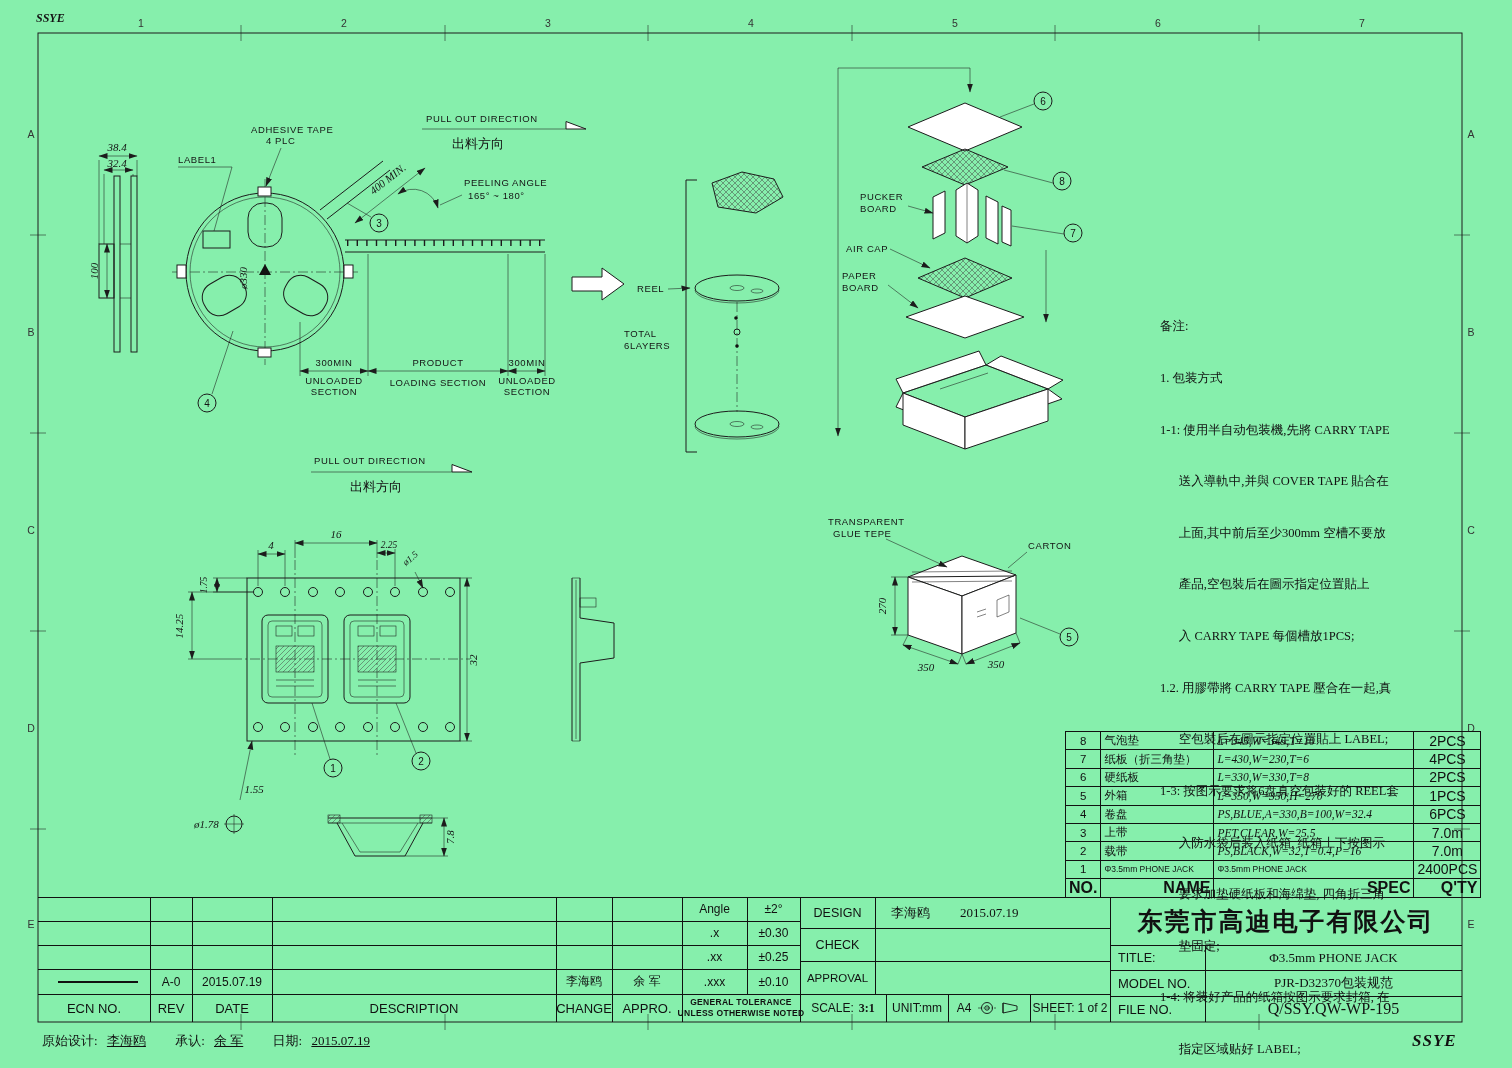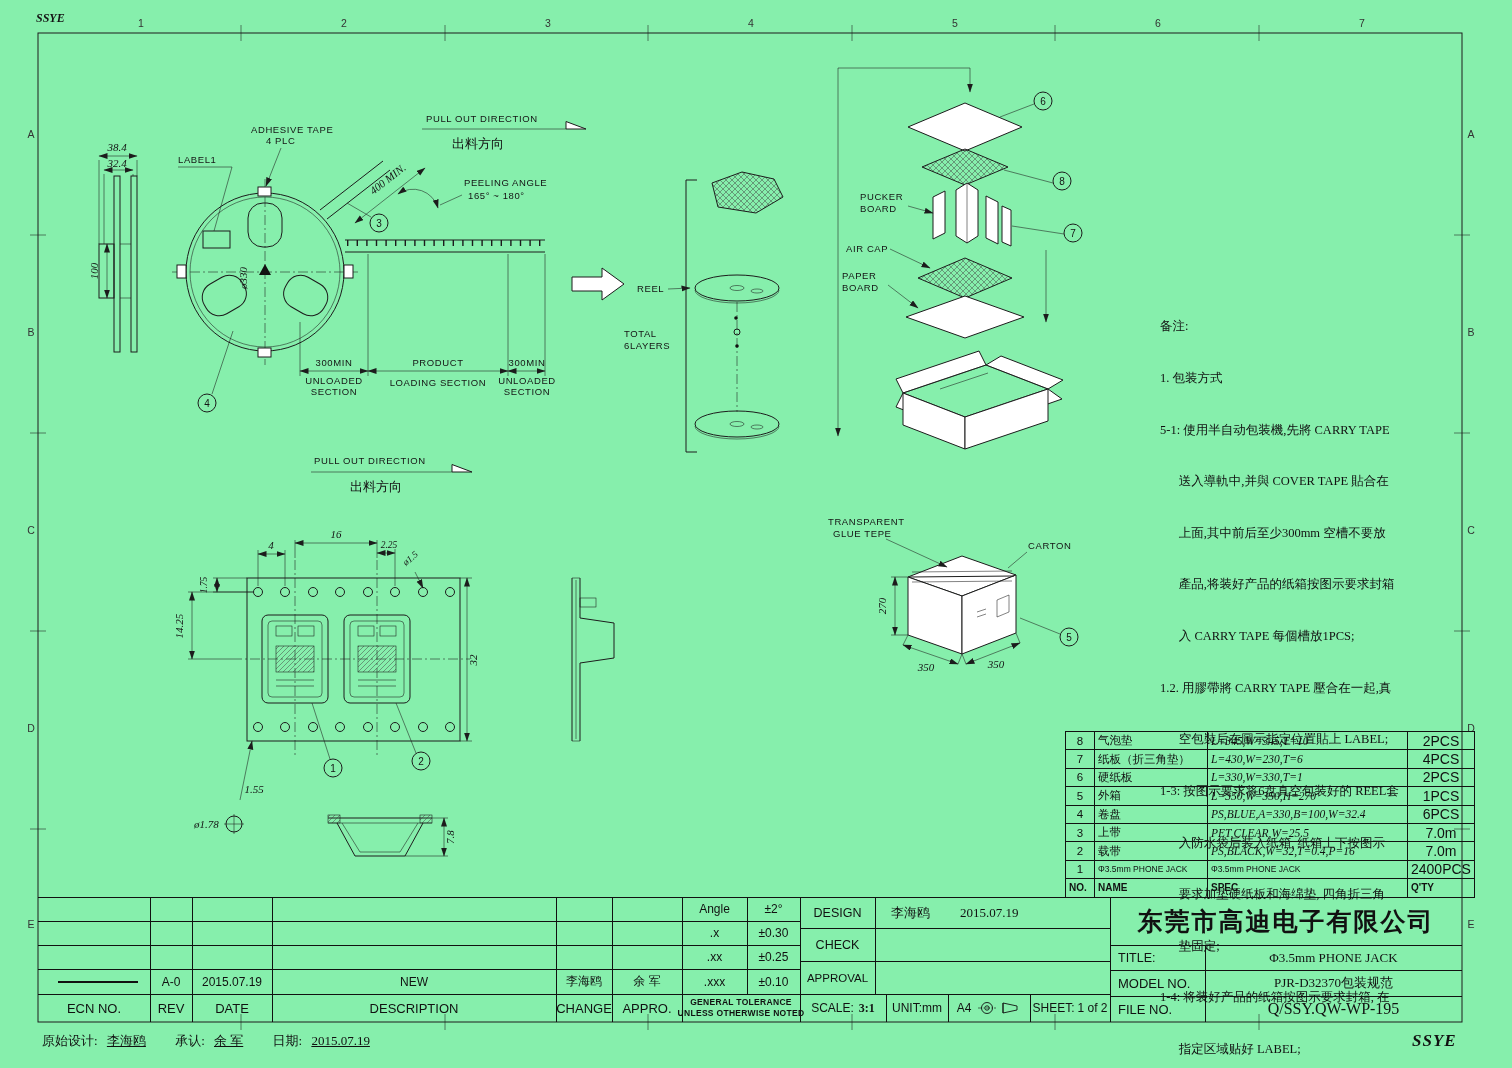--- a/index.html
+++ b/index.html
@@ -23,21 +23,21 @@
   .notes{position:absolute;left:1160px;top:284px;width:306px;font:12.5px "Liberation Serif",serif;
          line-height:17.2px;white-space:pre;color:#111}
   .note-line{min-height:17.2px}
   
   .parts{position:absolute;left:1065px;top:731px;border-collapse:collapse}
   .parts td{border:1px solid #111;height:17.4px;padding:0 3px;font-size:11.5px;color:#111;overflow:hidden;white-space:nowrap}
   .parts .no{text-align:center;width:22px}
   .parts .name{width:106px}
   .parts .spec{width:193px;font:italic 11.5px "Liberation Serif",serif}
   .parts .qty{width:51px;text-align:center;font-size:14px}
-  .parts .hdr td{font-weight:bold;font-size:10px;text-align:left;font-style:normal;font-family:"Liberation Sans",sans-serif}
+  .parts .hdr td{font-weight:bold;font-size:16px;text-align:right;font-style:normal;font-family:"Liberation Sans",sans-serif}
   .parts .tiny{font-size:8.5px;font-style:normal;font-family:"Liberation Sans",sans-serif}
   
   .tblock{position:absolute;left:38px;top:897px;width:1424px;height:125px}
   .vl{position:absolute;width:1px;background:#111}
   .hl{position:absolute;height:1px;background:#111}
   .c{position:absolute;box-sizing:border-box;display:flex;align-items:center;justify-content:center;
      font-size:12px;font-family:"Liberation Sans",sans-serif;color:#111;white-space:nowrap}
   .cleft{justify-content:flex-start;padding-left:8px}
   .serif{font-family:"Liberation Serif",serif}
   .company{font:bold 25px "Liberation Serif",serif;letter-spacing:2px}
@@ -348,24 +348,24 @@
 <span class="zl" style="left:337px;top:17px">2</span>
 <span class="zl" style="left:541px;top:17px">3</span>
 <span class="zl" style="left:744px;top:17px">4</span>
 <span class="zl" style="left:948px;top:17px">5</span>
 <span class="zl" style="left:1151px;top:17px">6</span>
 <span class="zl" style="left:1355px;top:17px">7</span>
 
 <div class="notes">
   <div class="note-line">备注:</div>
   <div class="note-line">1. 包装方式</div>
-  <div class="note-line">5-1: 使用半自动包装機,先將 CARRY TAPE</div>
+  <div class="note-line">1-1: 使用半自动包装機,先將 CARRY TAPE</div>
   <div class="note-line">      送入導軌中,并與 COVER TAPE 貼合在</div>
   <div class="note-line">      上面,其中前后至少300mm 空槽不要放</div>
-  <div class="note-line">      產品,将装好产品的纸箱按图示要求封箱</div>
+  <div class="note-line">      產品,空包裝后在圖示指定位置貼上</div>
   <div class="note-line">      入 CARRY TAPE 每個槽放1PCS;</div>
   <div class="note-line">1.2. 用膠帶將 CARRY TAPE 壓合在一起,真</div>
   <div class="note-line">      空包裝后在圖示指定位置貼上 LABEL;</div>
   <div class="note-line">1-3: 按图示要求将6盘真空包装好的 REEL套</div>
   <div class="note-line">      入防水袋后装入纸箱, 纸箱上下按图示</div>
   <div class="note-line">      要求加垫硬纸板和海绵垫, 四角折三角</div>
   <div class="note-line">      垫固定;</div>
   <div class="note-line">1-4: 将装好产品的纸箱按图示要求封箱, 在</div>
   <div class="note-line">      指定区域贴好 LABEL;</div>
   
@@ -388,21 +388,21 @@
         </tr>
   <tr>
           <td class="no">7</td>
           <td class="name">纸板（折三角垫）</td>
           <td class="spec">L=430,W=230,T=6</td>
           <td class="qty">4PCS</td>
         </tr>
   <tr>
           <td class="no">6</td>
           <td class="name">硬纸板</td>
-          <td class="spec">L=330,W=330,T=1</td>
+          <td class="spec">L=330,W=330,T=8</td>
           <td class="qty">2PCS</td>
         </tr>
   <tr>
           <td class="no">5</td>
           <td class="name">外箱</td>
           <td class="spec">L=350,W=350,H=270</td>
           <td class="qty">1PCS</td>
         </tr>
   <tr>
           <td class="no">4</td>
@@ -460,21 +460,20 @@
   <div class="vl" style="left:837px;top:0;height:97px"></div>
   <div class="vl" style="left:848px;top:97px;height:28px"></div>
   <div class="vl" style="left:910px;top:97px;height:28px"></div>
   <div class="vl" style="left:992px;top:97px;height:28px"></div>
   <div class="vl" style="left:1072px;top:0;height:125px"></div>
   <div class="vl" style="left:1167px;top:48px;height:77px"></div>
 
   <div class="hl" style="left:20px;top:84px;width:80px;height:2px"></div>
   <div class="c" style="left:112px;top:72px;width:42px;height:25px">A-0</div>
   <div class="c" style="left:154px;top:72px;width:80px;height:25px">2015.07.19</div>
-  <div class="c" style="left:234px;top:72px;width:284px;height:25px">NEW</div>
   <div class="c" style="left:518px;top:72px;width:56px;height:25px">李海鸥</div>
   <div class="c" style="left:574px;top:72px;width:70px;height:25px">余 军</div>
   <div class="c" style="left:0;top:97px;width:112px;height:28px;font-size:13px">ECN  NO.</div>
   <div class="c" style="left:112px;top:97px;width:42px;height:28px;font-size:13px">REV</div>
   <div class="c" style="left:154px;top:97px;width:80px;height:28px;font-size:13px">DATE</div>
   <div class="c" style="left:234px;top:97px;width:284px;height:28px;font-size:13px">DESCRIPTION</div>
   <div class="c" style="left:518px;top:97px;width:56px;height:28px;font-size:13px">CHANGE</div>
   <div class="c" style="left:574px;top:97px;width:70px;height:28px;font-size:13px">APPRO.</div>
 
   <div class="c" style="left:644px;top:0;width:65px;height:24px">Angle</div>

